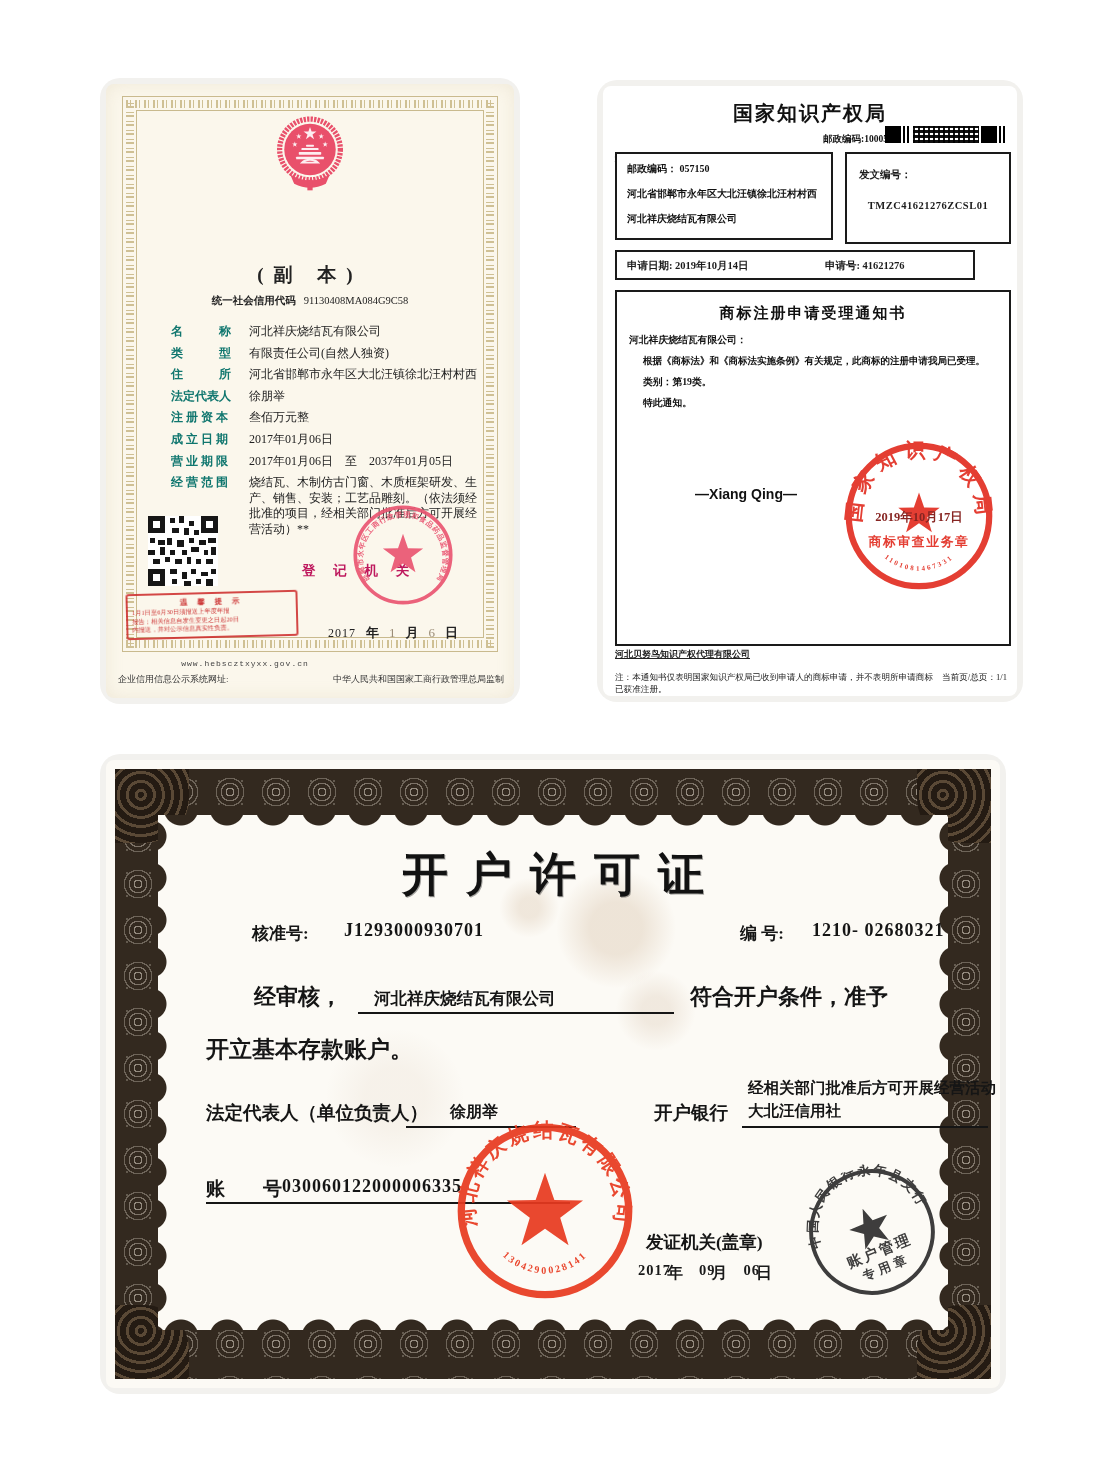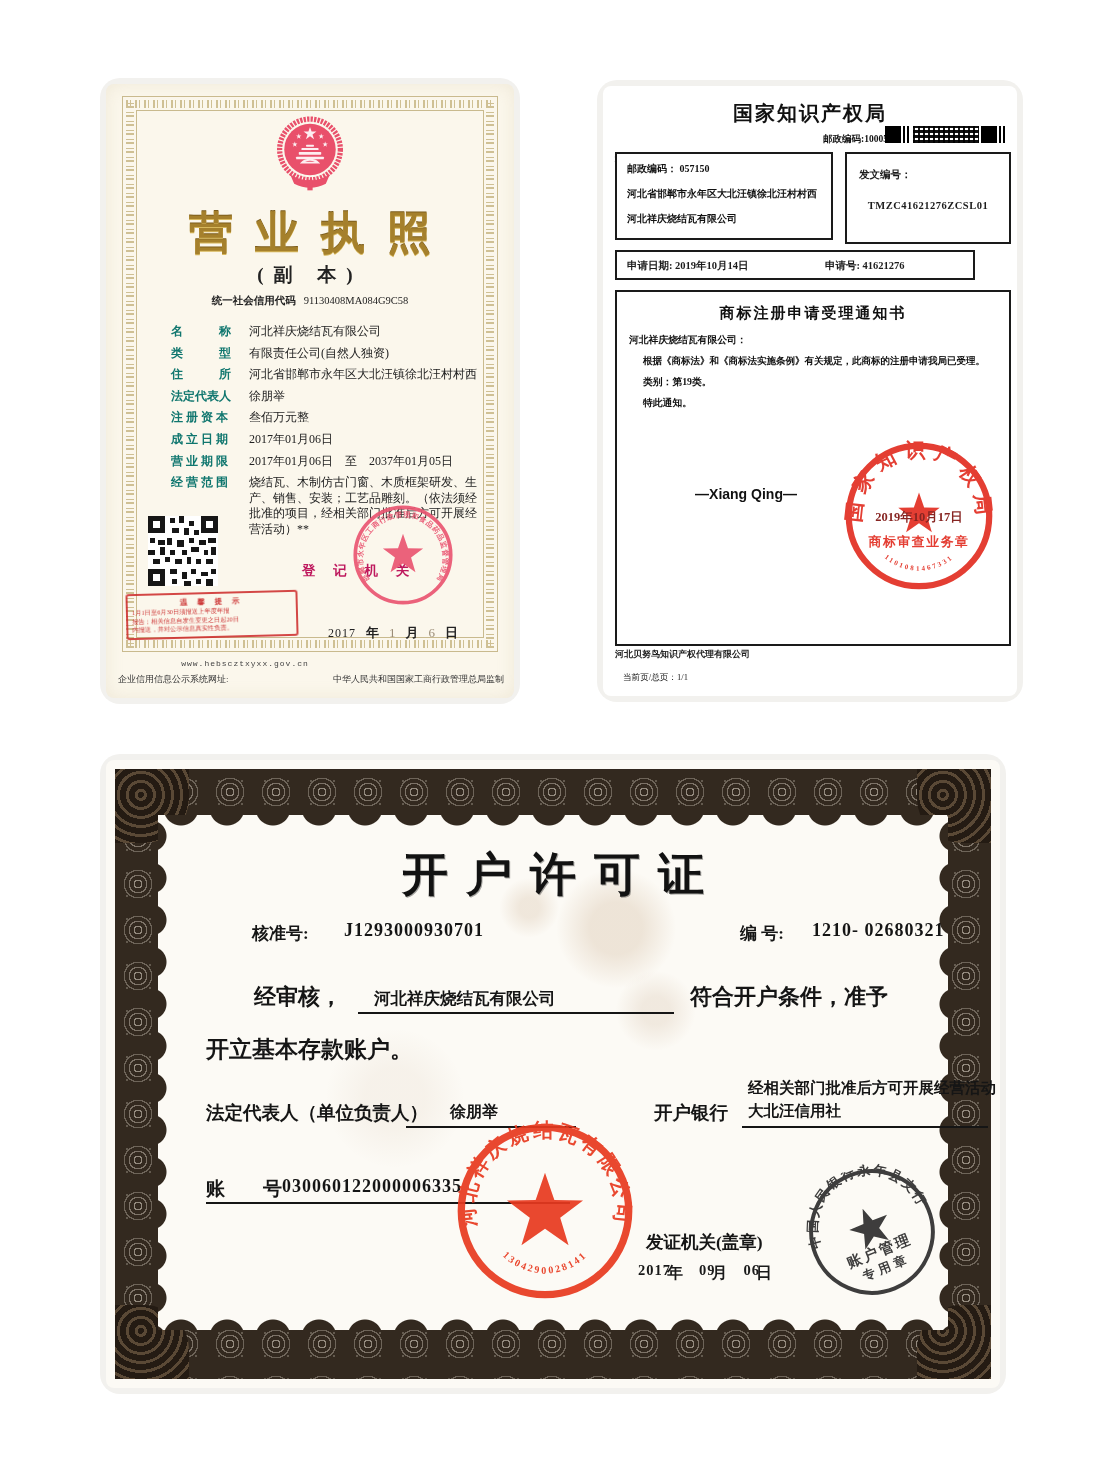--- a/index.html
+++ b/index.html
@@ -68,21 +68,21 @@
   .tm-mid{left:12px;top:164px;width:360px;height:30px;box-sizing:border-box;}
   .tm-mid span{position:absolute;top:7px;font-size:10.5px;font-weight:bold;}
   .tm-main{left:12px;top:204px;width:392px;height:352px;}
   .tm-title{position:absolute;left:0;right:0;top:12px;text-align:center;font-size:15px;
     font-weight:bold;letter-spacing:2px;color:#111;}
   .tm-line{position:absolute;font-size:9.8px;font-weight:bold;color:#111;white-space:nowrap;}
   .tm-logo{position:absolute;left:44px;top:192px;width:170px;text-align:center;color:#111;}
   .tm-logo .cn{font-size:40px;font-weight:bold;letter-spacing:8px;}
   .tm-logo .en{font-size:14px;font-weight:bold;margin-top:2px;font-family:"Liberation Sans",sans-serif;}
   .seal2{position:absolute;right:12px;top:146px;width:156px;height:156px;opacity:.93;}
-  .tm-agency{position:absolute;left:12px;top:562px;font-size:9px;font-weight:bold;color:#222;}
+  .tm-agency{position:absolute;left:12px;top:562px;font-size:9px;font-weight:bold;color:#222;text-decoration:underline;}
   .tm-note{position:absolute;left:12px;right:10px;top:586px;display:flex;font-size:8.6px;color:#222;}
   .tm-note .n{flex:1;}
   .tm-note .p{flex:none;margin-left:8px;}
 
   
   #panel3{left:100px;top:754px;width:906px;height:640px;}
   #paper3{background:#fcfaf5;}
   .ornate{position:absolute;inset:9px;background-color:#33291f;
     background-image:
       radial-gradient(circle, rgba(0,0,0,0) 0 3px, rgba(244,236,222,.5) 3px 4.5px, rgba(0,0,0,0) 4.5px 8px,
@@ -190,21 +190,20 @@
       <rect x="37" y="48" width="26" height="3" rx="1"></rect>
       <rect x="33" y="54" width="34" height="4" rx="1"></rect>
       <rect x="29" y="61" width="42" height="4" rx="1"></rect>
       <rect x="44" y="43" width="12" height="3" rx="1"></rect>
       <path d="M38,70 a14,9 0 0 1 24,0 z" fill="none" stroke="#fdeef1" stroke-width="3"></path>
     </g>
     <path d="M20,88 q30,18 60,0 l-6,14 q-24,12 -48,0 z" fill="#e9506b"></path>
     <rect x="46" y="96" width="8" height="16" fill="#e9506b"></rect>
   </svg>
 
-  <div class="bl-title">营业执照</div>
   <div class="bl-sub">(副  本)</div>
   <div class="bl-code">
     <b>统一社会信用代码</b><span>91130408MA084G9C58</span>
   </div>
 
   <div class="bl-fields">
     <div class="bl-row">
           <span class="lab">名　　　称</span>
           <span class="val">河北祥庆烧结瓦有限公司</span>
         </div>
@@ -323,20 +322,21 @@
       <text x="100" y="106" text-anchor="middle" fill="#7e1512" font-size="16" font-weight="bold">2019年10月17日</text>
       <text x="100" y="138" text-anchor="middle" fill="#e23024" font-size="16.5" font-weight="bold" letter-spacing="2">商标审查业务章</text>
       <text fill="#e23024" font-size="9" font-weight="bold" letter-spacing="3">
         <textPath href="#s2b" startOffset="50%" text-anchor="middle">1101081467331</textPath>
       </text>
     </svg>
   </div>
 
   <div class="tm-agency">河北贝努鸟知识产权代理有限公司</div>
   <div class="tm-note">
+    <span class="n">注：本通知书仅表明国家知识产权局已收到申请人的商标申请，并不表明所申请商标已获准注册。</span>
     <span class="p">当前页/总页：1/1</span>
   </div>
  </div>
 </div>
 
 <div class="panel" id="panel3">
  <div class="paper" id="paper3">
   <div class="ornate"></div>
   <div class="corner c-tl"></div>
   <div class="corner c-tr"></div>

